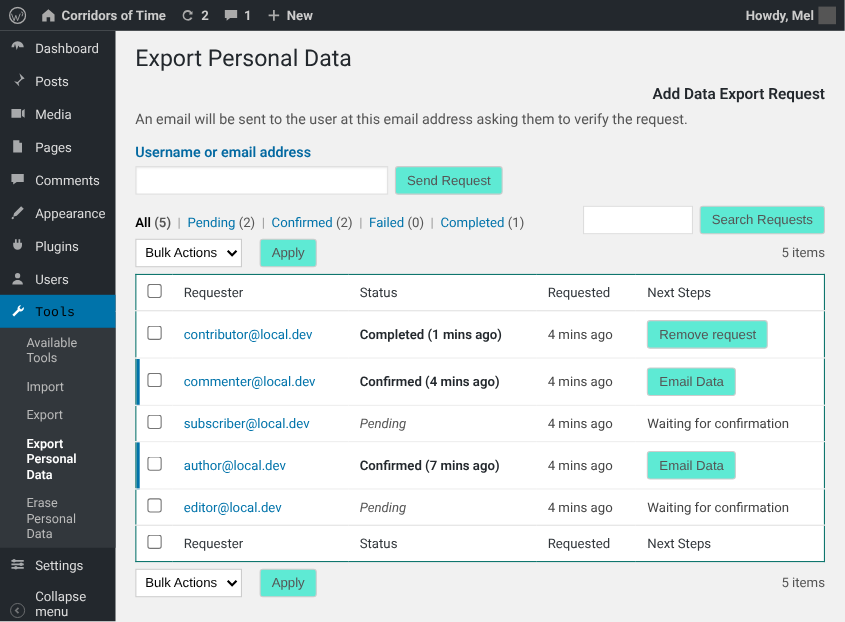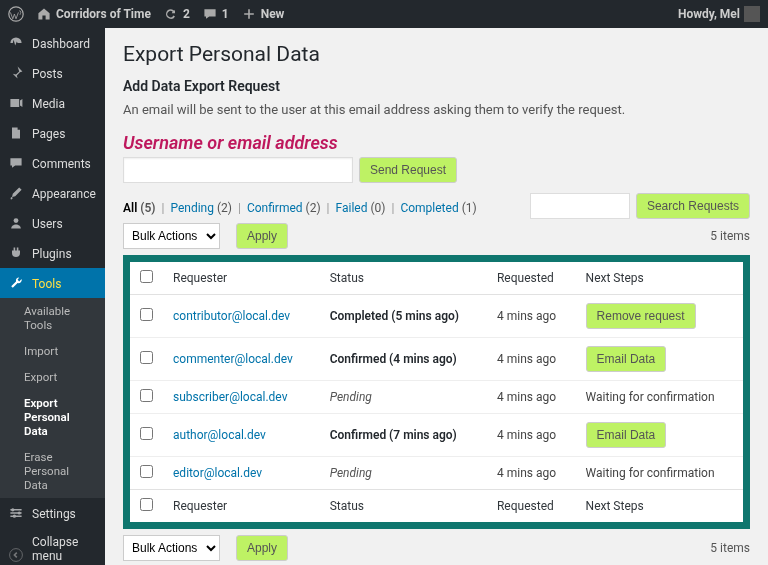--- a/index.html
+++ b/index.html
@@ -10,53 +10,53 @@
 .adminbar-left, .adminbar-right { display: flex; align-items: center; gap: 12px; font-weight: bold; }
 .adminbar-item { display: flex; align-items: center; gap: 4px; color: #ccc; cursor: pointer; }
 .adminbar .icon { width: 16px; height: 16px; display: inline-flex; align-items: center; justify-content: center; }
 .avatar-box { width: 16px; height: 16px; background: #555; }
 
 
 .layout { display: flex; height: calc(565px - 28px); }
 .sidebar { width: 105px; background: #23282d; color: #eee; font-size: 12px; display: flex; flex-direction: column; }
 .menu-item { display: flex; align-items: flex-end; gap: 8px; padding: 7px 8px; color: #ddd; cursor: pointer; }
 .menu-item .mi-icon { width: 16px; height: 16px; flex-shrink: 0; opacity: 0.6; }
-.menu-item.current { background: #0073aa; color: #fde047; position: relative; }
+.menu-item.current { background: #0073aa; color: #000000; position: relative; font-family: Liberation Mono, monospace; }
 .menu-item.current .mi-icon { opacity: 1; }
 .menu-item.current::after { content: ""; position: absolute; right: -7px; top: 50%; transform: translateY(-50%); border: 7px solid transparent; border-right-color: #f1f1f1; }
 .submenu { background: #32373c; }
 .submenu-item { padding: 6px 10px 6px 12px; color: #bbb; cursor: pointer; font-size: 11.5px; margin-left: 12px; }
 .submenu-item.current { color: #fff; font-weight: 600; }
 .collapse { margin-top: auto; }
 
 
 .content { flex: 1; padding: 10px 18px 0 18px; overflow-y: auto; }
 h1 { font-size: 21px; font-weight: 400; color: #23282d; margin: 4px 0 12px; }
-h2 { font-size: 14px; font-weight: 600; color: #23282d; margin-bottom: 8px; }
+h2 { font-size: 14px; font-weight: 600; color: #23282d; margin-bottom: 8px; text-align: right; }
 .intro { color: #555; margin-bottom: 15px; }
-.form-label { font-weight: 600; color: #be185d; margin-bottom: 4px; display: block; font-size: 18px; font-style: italic; }
+.form-label { font-weight: 600; color: #0369a1; margin-bottom: 4px; display: block; font-size: 13px; }
 .form-row { display: flex; gap: 6px; margin-bottom: 18px; }
 .text-input { width: 230px; height: 26px; border: 1px solid #ddd; background: #fff; padding: 2px 6px; box-shadow: inset 0 1px 2px rgba(0,0,0,.07); }
-.button { background: #bef264; border: 1px solid #ccc; color: #555; padding: 0 10px; height: 26px; border-radius: 3px; cursor: pointer; font-size: 12px; }
+.button { background: #5eead4; border: 1px solid #ccc; color: #555; padding: 0 10px; height: 26px; border-radius: 3px; cursor: pointer; font-size: 12px; }
 
 .subsubsub { display: flex; align-items: center; gap: 4px; font-size: 12px; color: #666; margin-bottom: 8px; }
 .subsubsub a { color: #0073aa; cursor: pointer; }
 .subsubsub .count { color: #555; }
 .subsubsub .sep { color: #999; margin: 0 2px; }
 .subsubsub .current { color: #000; font-weight: 600; }
 
 .search-box { float: right; display: flex; gap: 6px; margin-top: -30px; }
 .search-box input { width: 100px; height: 26px; border: 1px solid #ddd; background: #fff; padding: 2px 6px; }
 
 .tablenav { display: flex; align-items: center; justify-content: space-between; margin: 6px 0; }
 .bulk { display: flex; gap: 16px; align-items: center; }
 .bulk select { height: 26px; border: 1px solid #ccc; background: #fff; padding: 0 4px; font-size: 12px; }
 .paging { font-size: 12px; color: #555; }
 
-table.wp-list { width: 100%; border-collapse: collapse; background: #fff; border: 7px solid #0f766e; font-size: 12px; }
+table.wp-list { width: 100%; border-collapse: collapse; background: #fff; border: 1px solid #0f766e; font-size: 12px; }
 table.wp-list th, table.wp-list td { text-align: left; padding: 8px 10px; vertical-align: middle; }
 table.wp-list thead th, table.wp-list tfoot th { font-weight: 400; color: #32373c; border-bottom: 1px solid #e1e1e1; }
 table.wp-list tfoot th { border-top: 1px solid #e1e1e1; border-bottom: none; }
 table.wp-list tbody tr { border-top: 1px solid #eee; }
 table.wp-list tbody tr.confirmed { box-shadow: inset 3px 0 0 #0073aa; }
 .cb-col { width: 28px; text-align: center; }
 .requester a { color: #0073aa; }
 .status-strong { font-weight: 600; color: #23282d; }
 .status-pending { font-style: italic; color: #555; }
 </style>
@@ -149,30 +149,30 @@
       </div>
     <div style="height:6px"></div>
     <div class="menu-item">
         <span class="mi-icon"><svg viewBox="0 0 20 20" fill="#fff">
             <path d="M14 3l3 3-8 8-4 1 1-4zM4 15c-1 1-1 3 0 3s2-1 2-2"></path>
           </svg></span>
         <span>Appearance</span>
       </div>
     <div class="menu-item">
         <span class="mi-icon"><svg viewBox="0 0 20 20" fill="#fff">
+            <path d="M7 3v4H5v3a5 5 0 005 5v3h0v-3a5 5 0 005-5V7h-2V3h-2v4H9V3z"></path>
+          </svg></span>
+        <span>Plugins</span>
+      </div>
+    <div class="menu-item">
+        <span class="mi-icon"><svg viewBox="0 0 20 20" fill="#fff">
             <circle cx="10" cy="7" r="3"></circle>
             <path d="M4 17c0-3 3-5 6-5s6 2 6 5z"></path>
           </svg></span>
         <span>Users</span>
-      </div>
-    <div class="menu-item">
-        <span class="mi-icon"><svg viewBox="0 0 20 20" fill="#fff">
-            <path d="M7 3v4H5v3a5 5 0 005 5v3h0v-3a5 5 0 005-5V7h-2V3h-2v4H9V3z"></path>
-          </svg></span>
-        <span>Plugins</span>
       </div>
     <div class="menu-item current">
         <span class="mi-icon"><svg viewBox="0 0 20 20" fill="#fff">
             <path d="M14 3a4 4 0 00-4 5L4 14l2 2 6-6a4 4 0 005-5l-3 3-2-2z"></path>
           </svg></span>
         <span>Tools</span>
       </div>
     <div class="submenu">
       <div class="submenu-item">Available Tools</div>
       <div class="submenu-item">Import</div>
@@ -242,21 +242,21 @@
           <th>Requester</th>
           <th>Status</th>
           <th>Requested</th>
           <th>Next Steps</th>
         </tr>
       </thead>
       <tbody id="table-body">
           <tr>
             <td class="cb-col"><input type="checkbox" style=""></td>
             <td class="requester"><a>contributor@local.dev</a></td>
-            <td><span class="status-strong">Completed (5 mins ago)</span></td>
+            <td><span class="status-strong">Completed (1 mins ago)</span></td>
             <td>4 mins ago</td>
             <td><button class="button">Remove request</button></td>
           </tr>
           <tr class="confirmed">
             <td class="cb-col"><input type="checkbox" style=""></td>
             <td class="requester"><a>commenter@local.dev</a></td>
             <td><span class="status-strong">Confirmed (4 mins ago)</span></td>
             <td>4 mins ago</td>
             <td><button class="button">Email Data</button></td>
           </tr>

